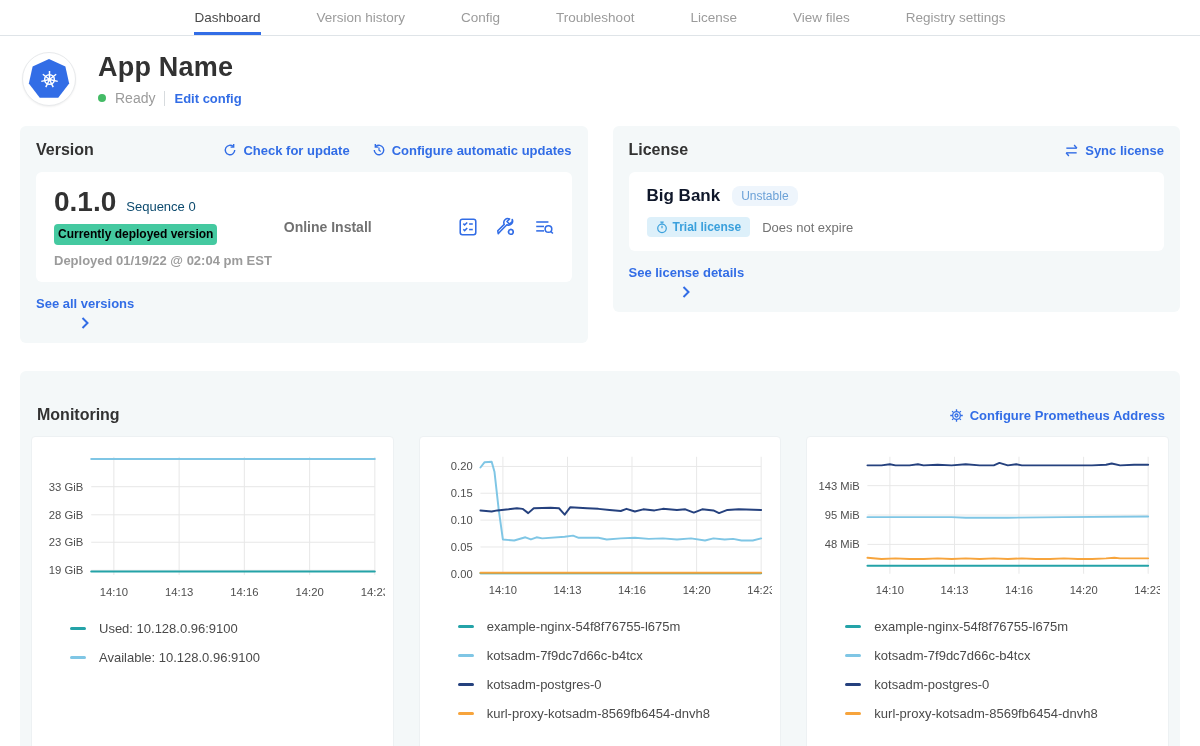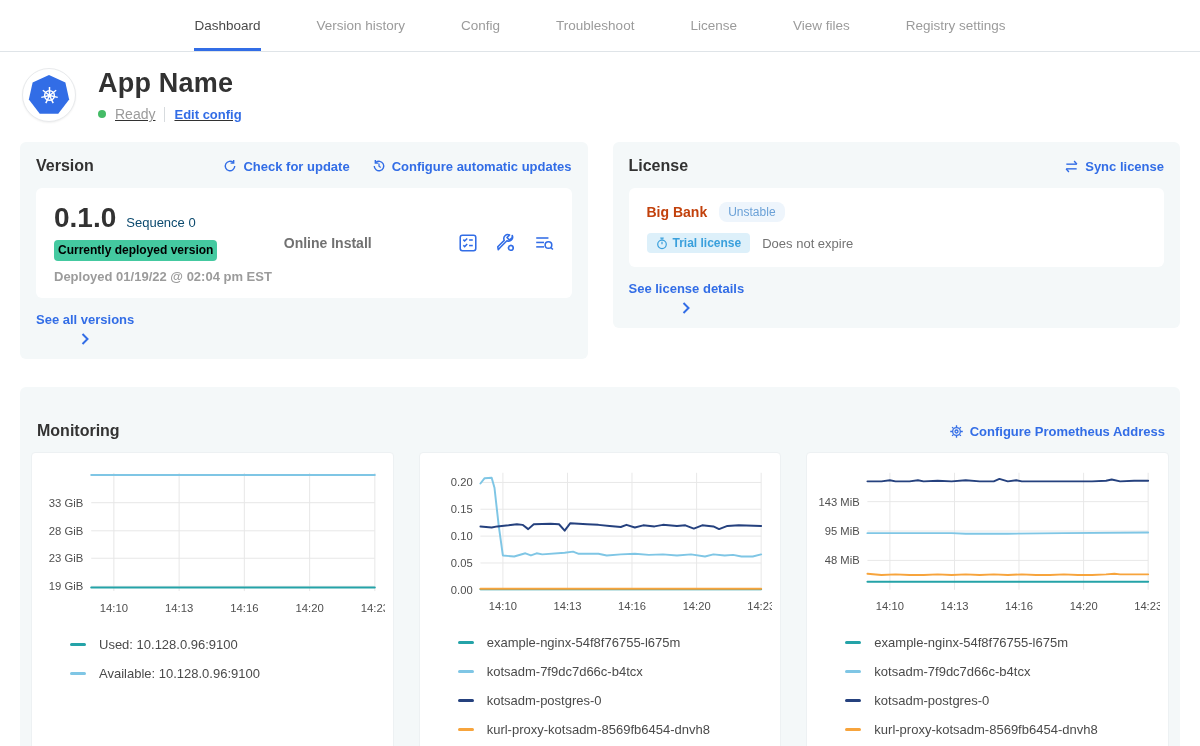--- a/index.html
+++ b/index.html
@@ -1,35 +1,35 @@
 <!DOCTYPE html>
 <html><head>
 <meta charset="utf-8">
 <style>
   * { box-sizing: border-box; margin: 0; padding: 0; }
   html,body { width:1200px; height:746px; background:#fff; overflow:hidden;
     font-family:"Liberation Sans", sans-serif; color:#323232; }
 
   
-  .nav { height:52px; border-bottom:1px solid #dfe4e8; display:flex;
+  .nav { height:36px; border-bottom:1px solid #dfe4e8; display:flex;
     justify-content:center; gap:56px; background:#fff; }
   .tab { display:flex; align-items:center; font-size:13.5px; color:#9b9b9b;
     cursor:pointer; border-bottom:3px solid transparent; padding-top:2px; }
   .tab.active { color:#4a4a4a; border-bottom-color:#326de6; }
 
   
   .app-header { display:flex; align-items:center; gap:22px; padding:16px 22px 10px; }
   .logo-ring { width:54px; height:54px; border-radius:50%; background:#fff;
     border:1px solid #e8eaec; display:flex; align-items:center; justify-content:center;
     box-shadow:0 1px 2px rgba(0,0,0,.06); }
   .heptagon { width:42px; height:40px; background:#326de6; display:flex;
     align-items:center; justify-content:center;
     clip-path:polygon(50% 0%, 89% 19%, 98% 61%, 72% 97%, 28% 97%, 2% 61%, 11% 19%); }
   .app-title { font-size:27px; font-weight:bold; letter-spacing:.2px; }
-  .status-row { display:flex; align-items:center; gap:9px; margin-top:7px;text-decoration:underline; }
+  .status-row { display:flex; align-items:center; gap:9px; margin-top:7px; }
   .dot { width:8px; height:8px; border-radius:50%; background:#44bb66; }
   .status-text { font-size:14px; color:#9b9b9b; }
   .vdiv { width:1px; height:15px; background:#d7dbde; }
   .link { color:#326de6; font-weight:bold; font-size:13px; cursor:pointer;
     display:inline-flex; align-items:center; gap:6px; text-decoration:none; }
 
   
   .panels { display:flex; gap:25px; padding:10px 20px 0; align-items:flex-start; }
   .panel { background:#f4f8f9; border-radius:6px; padding:15px 16px 14px; flex:1 1 0; }
   .panel-head { display:flex; justify-content:space-between; align-items:center;
@@ -47,21 +47,21 @@
   .v-badge { display:inline-block; margin-top:6px; background:#44c9a0; color:#000000;
     font-size:12px; font-weight:bold; padding:3px 4px 4px; border-radius:4px;text-align:right; }
   .v-deployed { margin-top:8px; font-size:13px; color:#9b9b9b; font-weight:bold; }
   .v-mid { flex:1; font-size:14px; color:#717171; font-weight:bold; }
   .v-actions { display:flex; gap:18px; color:#326de6; }
   .icon-btn { cursor:pointer; display:flex; align-items:center; }
   .see-link { margin-top:14px; display:inline-flex;flex-direction:column; }
 
   
   .lic-line1 { display:flex; align-items:center; gap:12px; }
-  .lic-name { font-size:14px; font-weight:bold; color:#c2410c; }
+  .lic-name { font-size:17px; font-weight:bold; color:#0f172a; }
   .badge-soft { background:#eef5fc; color:#6ba1d7; font-size:12px; padding:3px 9px;
     border-radius:8px; }
   .lic-line2 { display:flex; align-items:center; gap:12px; margin-top:11px; }
   .badge-trial { background:#ddf0fa; color:#3aa0dc; font-size:12px; font-weight:bold;
     padding:3px 9px; border-radius:4px; display:inline-flex; align-items:center; gap:5px; }
   .lic-expiry { font-size:13px; color:#737373; }
 
   
   .monitor { margin:28px 20px 0; background:#f4f8f9; border-radius:6px; padding:13px 11px 14px; }
   .monitor-head { display:flex; justify-content:space-between; align-items:center;

